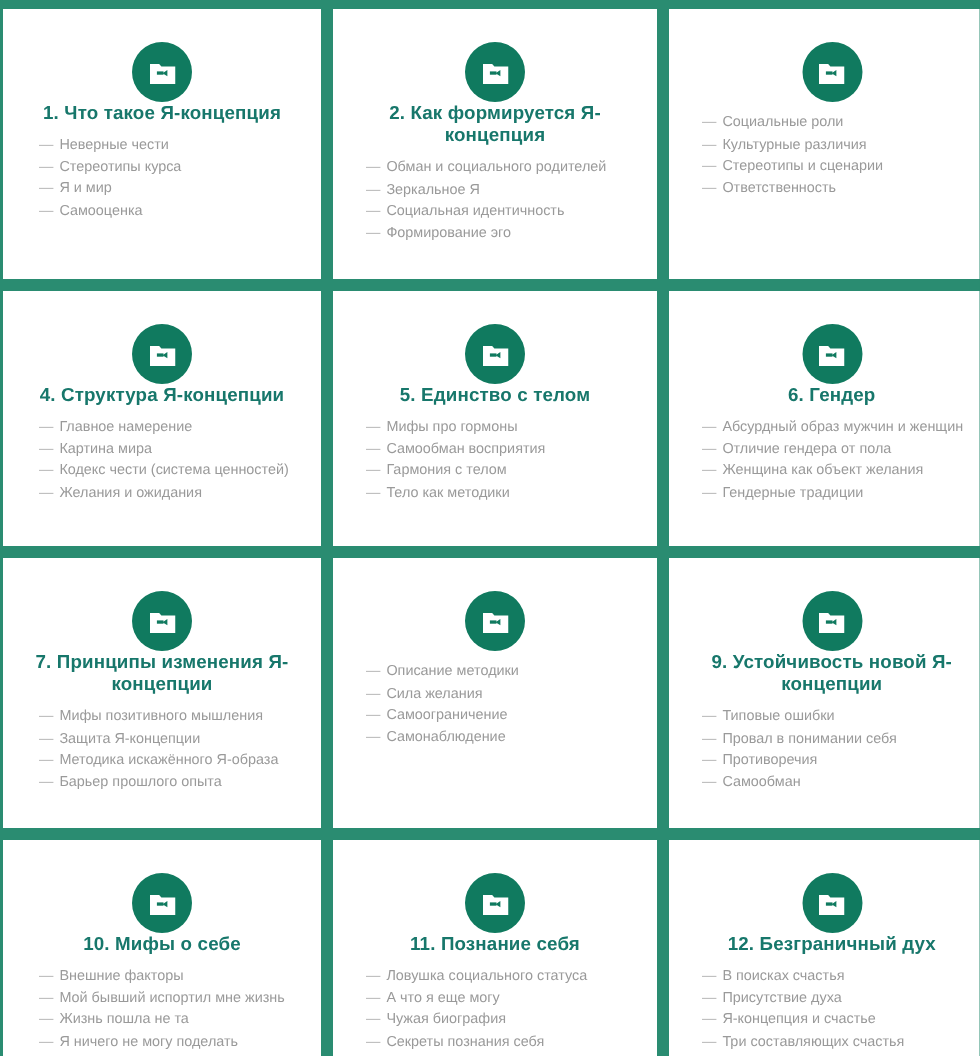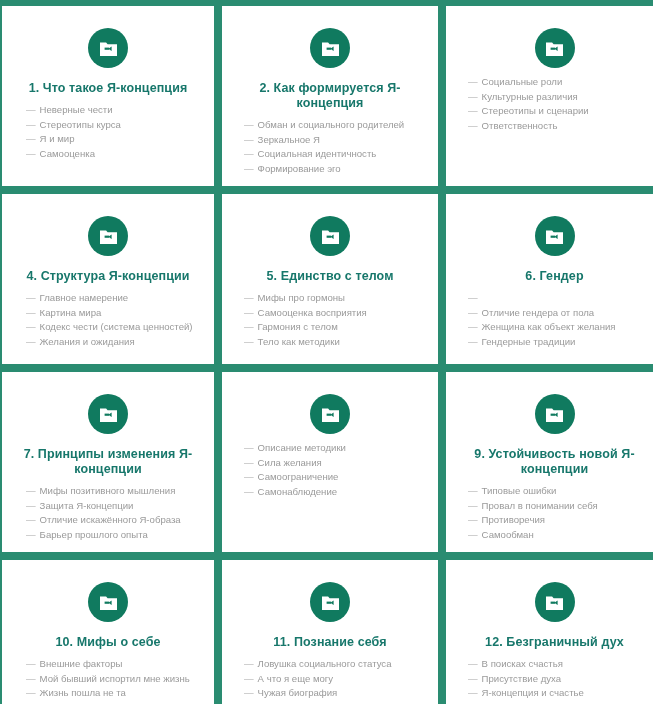--- a/index.html
+++ b/index.html
@@ -42,21 +42,20 @@
     background: #107a5f;
     display: flex;
     align-items: center;
     justify-content: center;
     flex: 0 0 auto;
   }
 
   .card-icon-wrap svg { display: block; }
 
   .card-title {
-    margin-top: 13px;
     color: #17776b;
     font-size: 12.5px;
     font-weight: bold;
     line-height: 15px;
     text-align: center;
     letter-spacing: 0.1px;
     max-width: 195px;
   }
 
   .card-list {
@@ -210,21 +209,21 @@
         </svg>
       </div>
       <div class="card-title">5. Единство с телом</div>
       <ul class="card-list">
         <li>
           <span class="dash">—</span>
           <span>Мифы про гормоны</span>
         </li>
         <li>
           <span class="dash">—</span>
-          <span>Самооценка восприятия</span>
+          <span>Самообман восприятия</span>
         </li>
         <li>
           <span class="dash">—</span>
           <span>Гармония с телом</span>
         </li>
         <li>
           <span class="dash">—</span>
           <span>Тело как методики</span>
         </li>
       </ul>
@@ -234,20 +233,21 @@
         <svg width="17" height="15" viewBox="0 0 17 15">
           <path fill="#ffffff" d="M0 1.6h6.1l1.5 1.7H17V15H0z"></path>
           <path fill="#107a5f" d="M11.6 5.6v4.3l-3.3-2.15z"></path>
           <rect fill="#107a5f" x="4.6" y="6.6" width="4.4" height="2.2"></rect>
         </svg>
       </div>
       <div class="card-title">6. Гендер</div>
       <ul class="card-list">
         <li>
           <span class="dash">—</span>
+          <span>Абсурдный образ мужчин и женщин</span>
         </li>
         <li>
           <span class="dash">—</span>
           <span>Отличие гендера от пола</span>
         </li>
         <li>
           <span class="dash">—</span>
           <span>Женщина как объект желания</span>
         </li>
         <li>
@@ -269,21 +269,21 @@
         <li>
           <span class="dash">—</span>
           <span>Мифы позитивного мышления</span>
         </li>
         <li>
           <span class="dash">—</span>
           <span>Защита Я-концепции</span>
         </li>
         <li>
           <span class="dash">—</span>
-          <span>Отличие искажённого Я-образа</span>
+          <span>Методика искажённого Я-образа</span>
         </li>
         <li>
           <span class="dash">—</span>
           <span>Барьер прошлого опыта</span>
         </li>
       </ul>
     </div>
     <div class="card col-2">
       <div class="card-icon-wrap">
         <svg width="17" height="15" viewBox="0 0 17 15">

